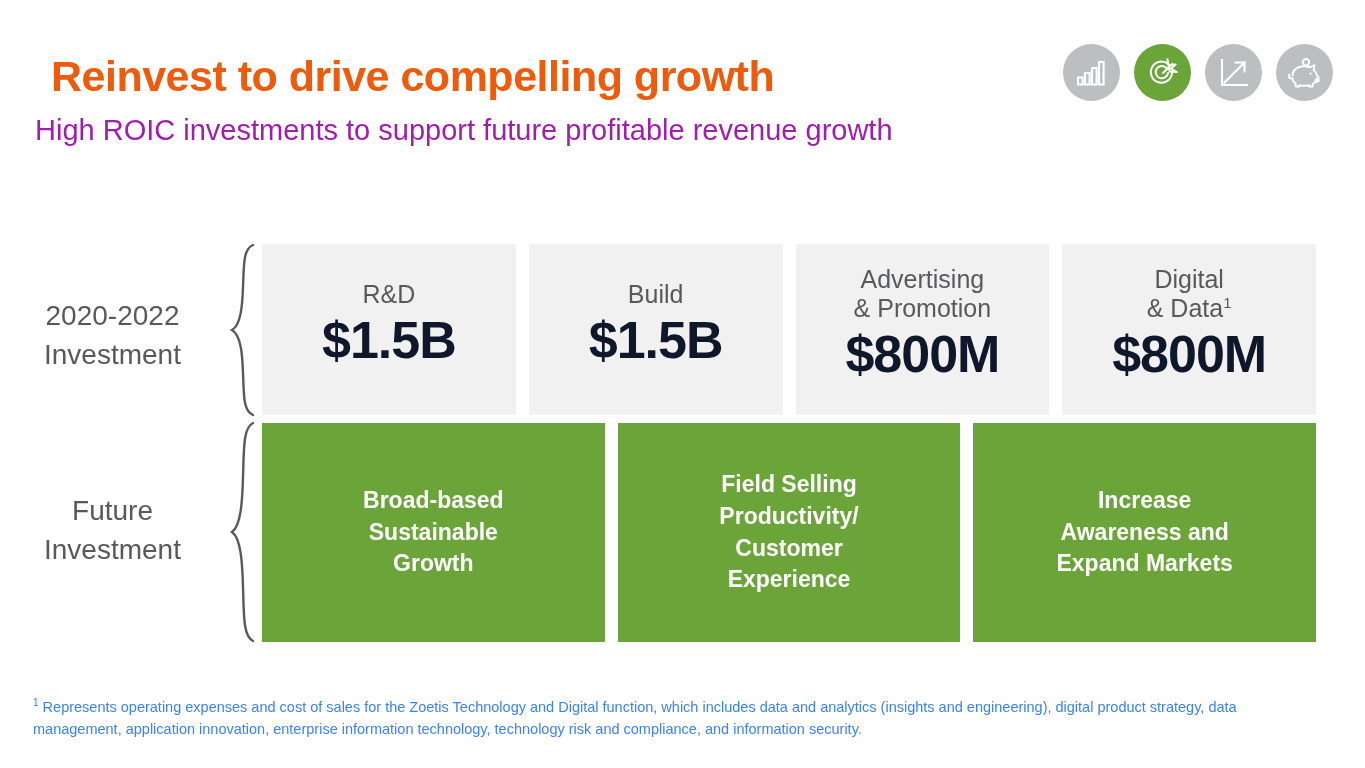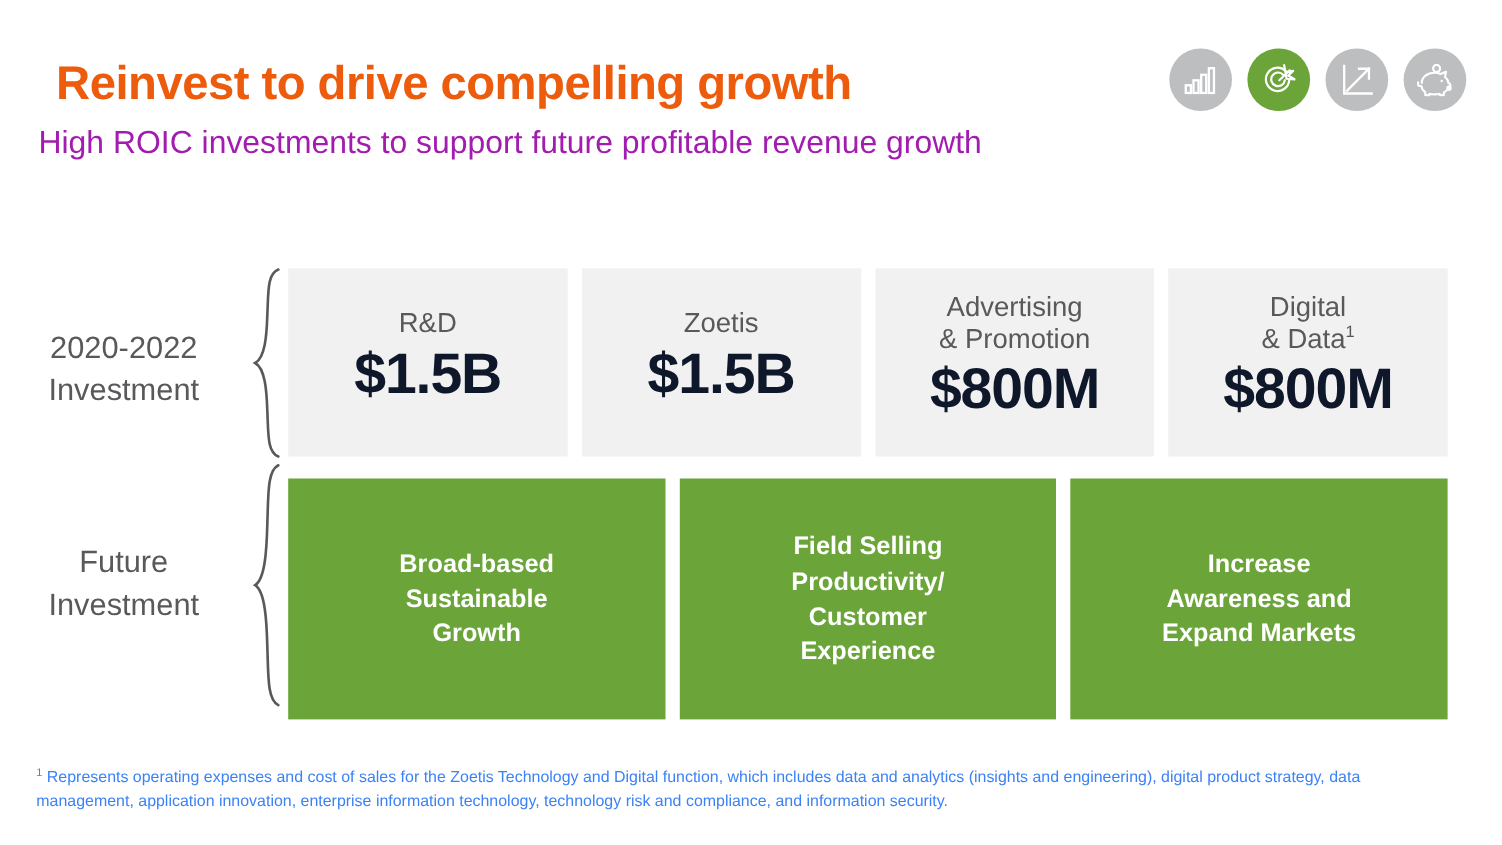--- a/index.html
+++ b/index.html
@@ -82,21 +82,21 @@
     position: absolute;
     left: 262px;
     top: 244px;
     width: 1054px;
   }
   .card-row {
     display: flex;
     gap: 13px;
     align-items: center;
   }
-  .card-row + .card-row { margin-top: 20px; border-radius: 16px; }
+  .card-row + .card-row { margin-top: 8px; border-radius: 16px; }
 
   .card {
     flex: 1 1 0;
     box-sizing: border-box;
   }
 
   
   .card-stat {
     background: #f1f1f1;
     height: 171px;
@@ -251,21 +251,21 @@
 <div id="grid">
 
   <div class="card-row">
 
     <div class="card card-stat">
       <div class="stat-label">R&amp;D</div>
       <div class="stat-value">$1.5B</div>
     </div>
 
     <div class="card card-stat">
-      <div class="stat-label">Zoetis</div>
+      <div class="stat-label">Build</div>
       <div class="stat-value">$1.5B</div>
     </div>
 
     <div class="card card-stat">
       <div class="stat-label">Advertising
 &amp; Promotion</div>
       <div class="stat-value">$800M</div>
     </div>
 
     <div class="card card-stat">

